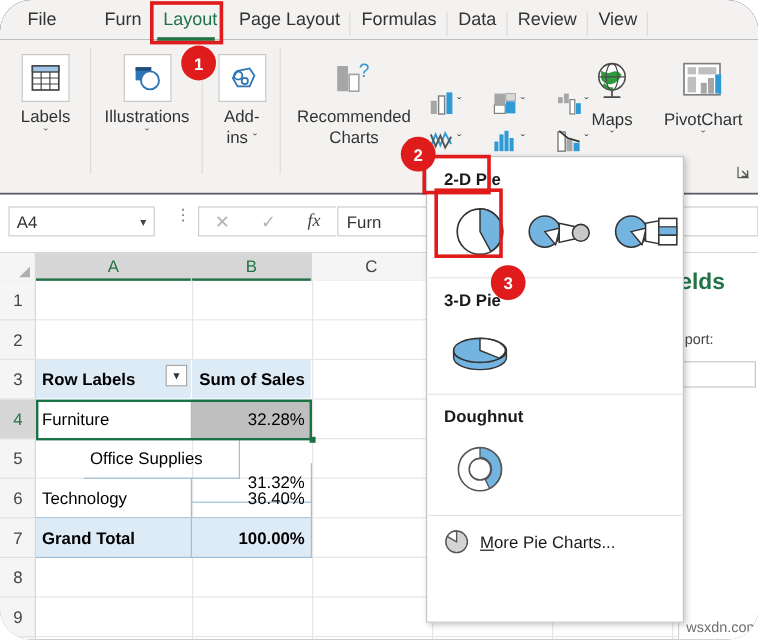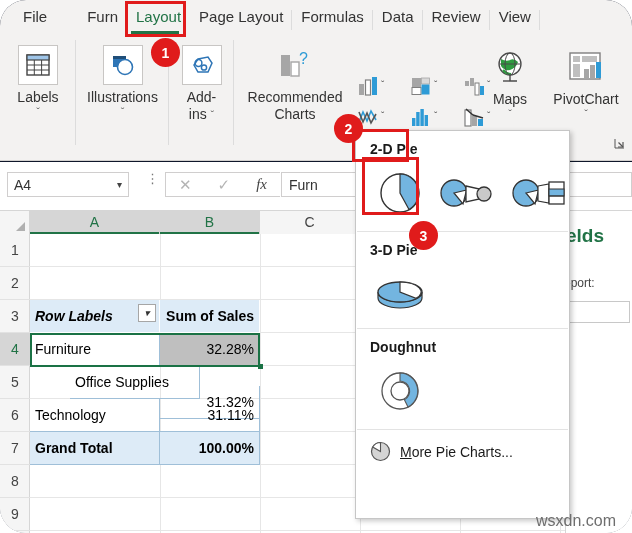--- a/index.html
+++ b/index.html
@@ -138,21 +138,21 @@
     border:3px solid #e01b1b; z-index:21; pointer-events:none;
   }
 
   
   .badge{
     position:absolute; border-radius:50%; background:#e01b1b; color:#fff;
     font-size:14px; font-weight:bold; display:flex; align-items:center; justify-content:center;
     z-index:40;
   }
   .watermark{
-    position:absolute; right:16px; bottom:3px; font-size:16px; color:#6e6e6e; z-index:45;
+    position:absolute; right:0; bottom:3px; font-size:12px; color:#6e6e6e; z-index:45;
     font-family:"Liberation Sans", sans-serif;
   }
   svg { display:block; }
 </style>
 </head>
 <body>
 
 <div class="app">
 
   <div class="tabbar">
@@ -427,21 +427,21 @@
       <div class="gl-h" style="top:263px;"></div>
       <div class="gl-h" style="top:296px;"></div>
       <div class="gl-v" style="left:130px;"></div>
       <div class="gl-v" style="left:230px;"></div>
       <div class="gl-v" style="left:330px;"></div>
       <div class="gl-v" style="left:430px;"></div>
       <div class="gl-v" style="left:530px;"></div>
     </div>
 
     <div class="pt">
-      <div class="ptcell hdr txt" style="left:0; top:66px; width:130px; height:33px;font-style:italic;">
+      <div class="ptcell hdr txt" style="left:0; top:66px; width:130px; height:33px;">
         <span>Row Labels</span>
         <span class="filterbtn">
             <span>▾</span>
           </span>
       </div>
       <div class="ptcell hdr num" style="left:130px; top:66px; width:100px; height:33px;">
         <span>Sum of Sales</span>
       </div>
 
       <div class="ptcell txt" style="left:0; top:99px; width:130px; height:33px;">
@@ -455,21 +455,21 @@
         <span>Office Supplies</span>
       </div>
       <div class="ptcell num" style="left:130px; top:132px; width:100px; height:33px;margin-top:20px;">
         <span>31.32%</span>
       </div>
 
       <div class="ptcell txt" style="left:0; top:165px; width:130px; height:33px;">
         <span>Technology</span>
       </div>
       <div class="ptcell num" style="left:130px; top:165px; width:100px; height:33px;">
-        <span>31.11%</span>
+        <span>36.40%</span>
       </div>
 
       <div class="ptcell total txt" style="left:0; top:198px; width:130px; height:33px;">
         <span>Grand Total</span>
       </div>
       <div class="ptcell total num" style="left:130px; top:198px; width:100px; height:33px;">
         <span>100.00%</span>
       </div>
 
       <div class="selcell" style="left:0; top:99px; width:230px; height:34px; background:transparent;"></div>

